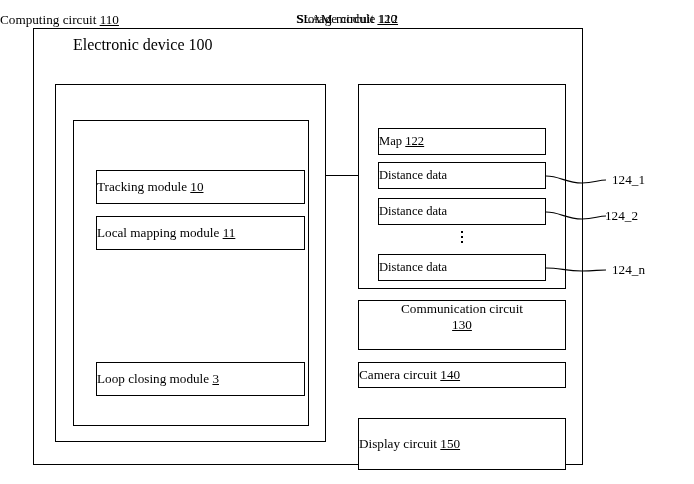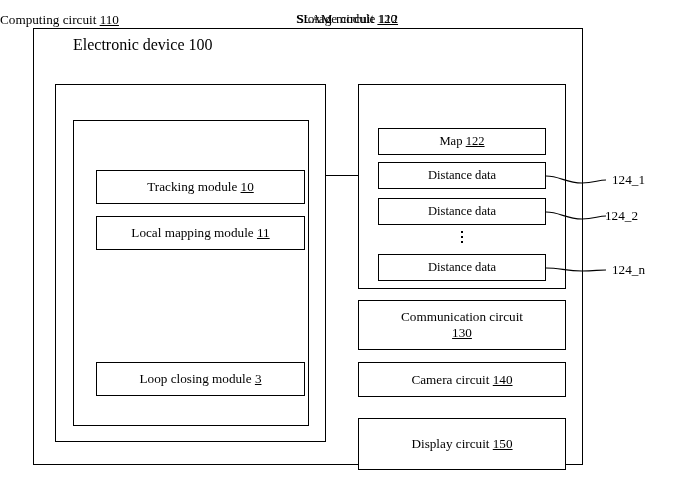--- a/index.html
+++ b/index.html
@@ -21,21 +21,21 @@
   }
 
   
   .box {
     position: absolute;
     box-sizing: border-box;
     border: 1.6px solid #000000;
     background: #ffffff;
     display: flex;
     align-items: center;
-    justify-content: center;
+    justify-content: flex-start;
     text-align: center;
     line-height: 1.18;
   }
   .box.thin { border-width: 1.3px; }
 
   
   #outer-frame {
     left: 33px;
     top: 28px;
     width: 550px;
@@ -237,21 +237,21 @@
 
   <div class="box thin storage-sub" style="top:254px">
     <span>Distance data</span>
   </div>
 
   <div class="box right-circuit two-line" style="top:300px;height:50px">
     <span>Communication circuit</span>
     <u>130</u>
   </div>
 
-  <div class="box right-circuit" style="top:362px;height:35px">
+  <div class="box right-circuit" style="top:362px;height:26px">
     <span><span>Camera circuit</span>
     <u>140</u></span>
   </div>
 
   <div class="box right-circuit" style="top:418px;height:52px">
     <span><span>Display circuit</span>
     <u>150</u></span>
   </div>
 
   <svg id="leaders" viewBox="0 0 694 484">

